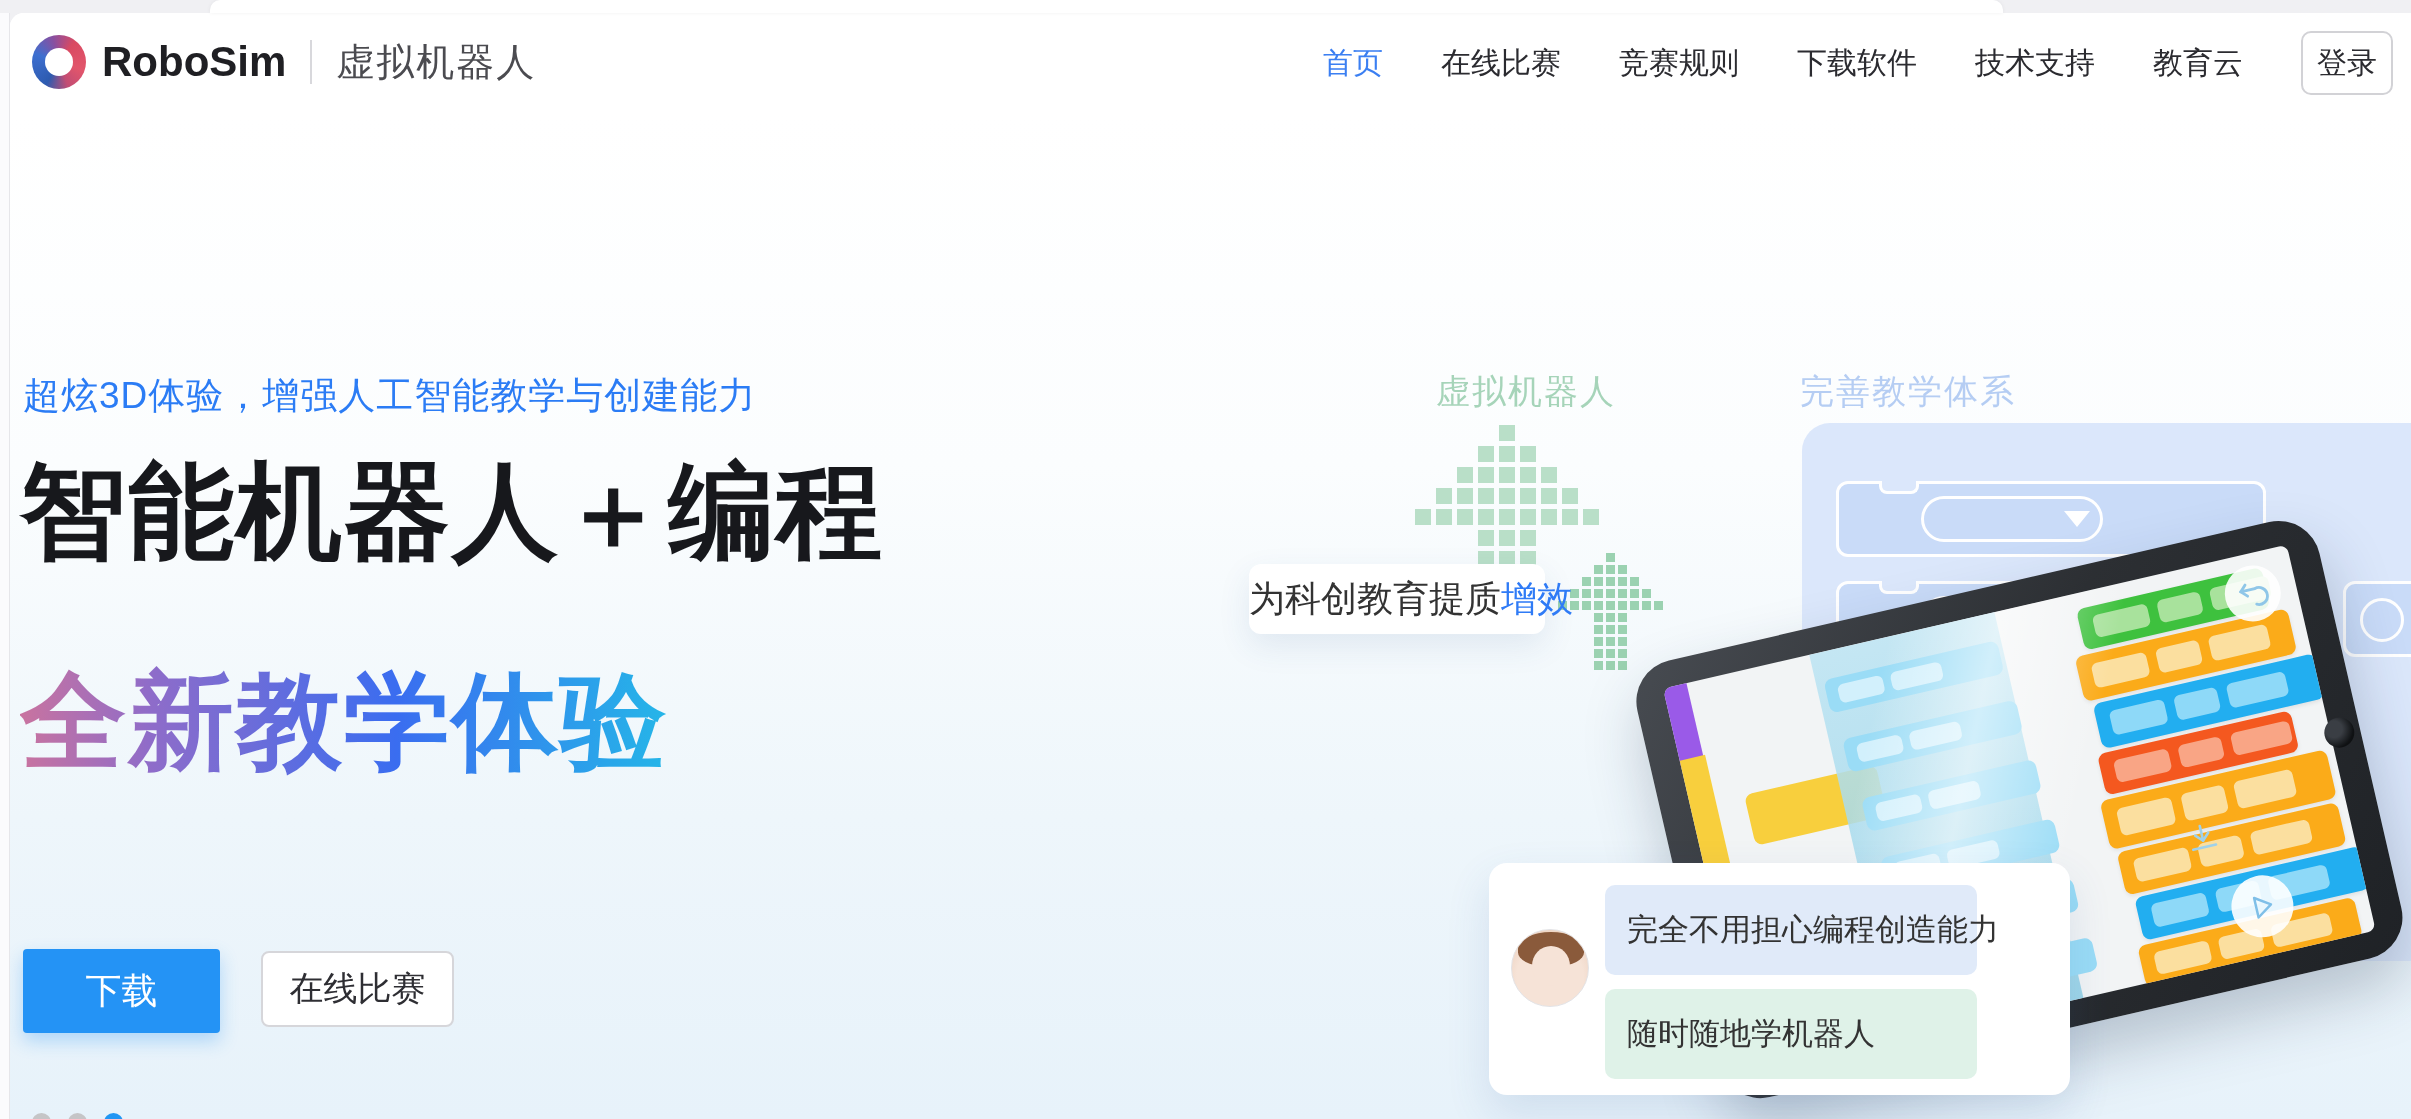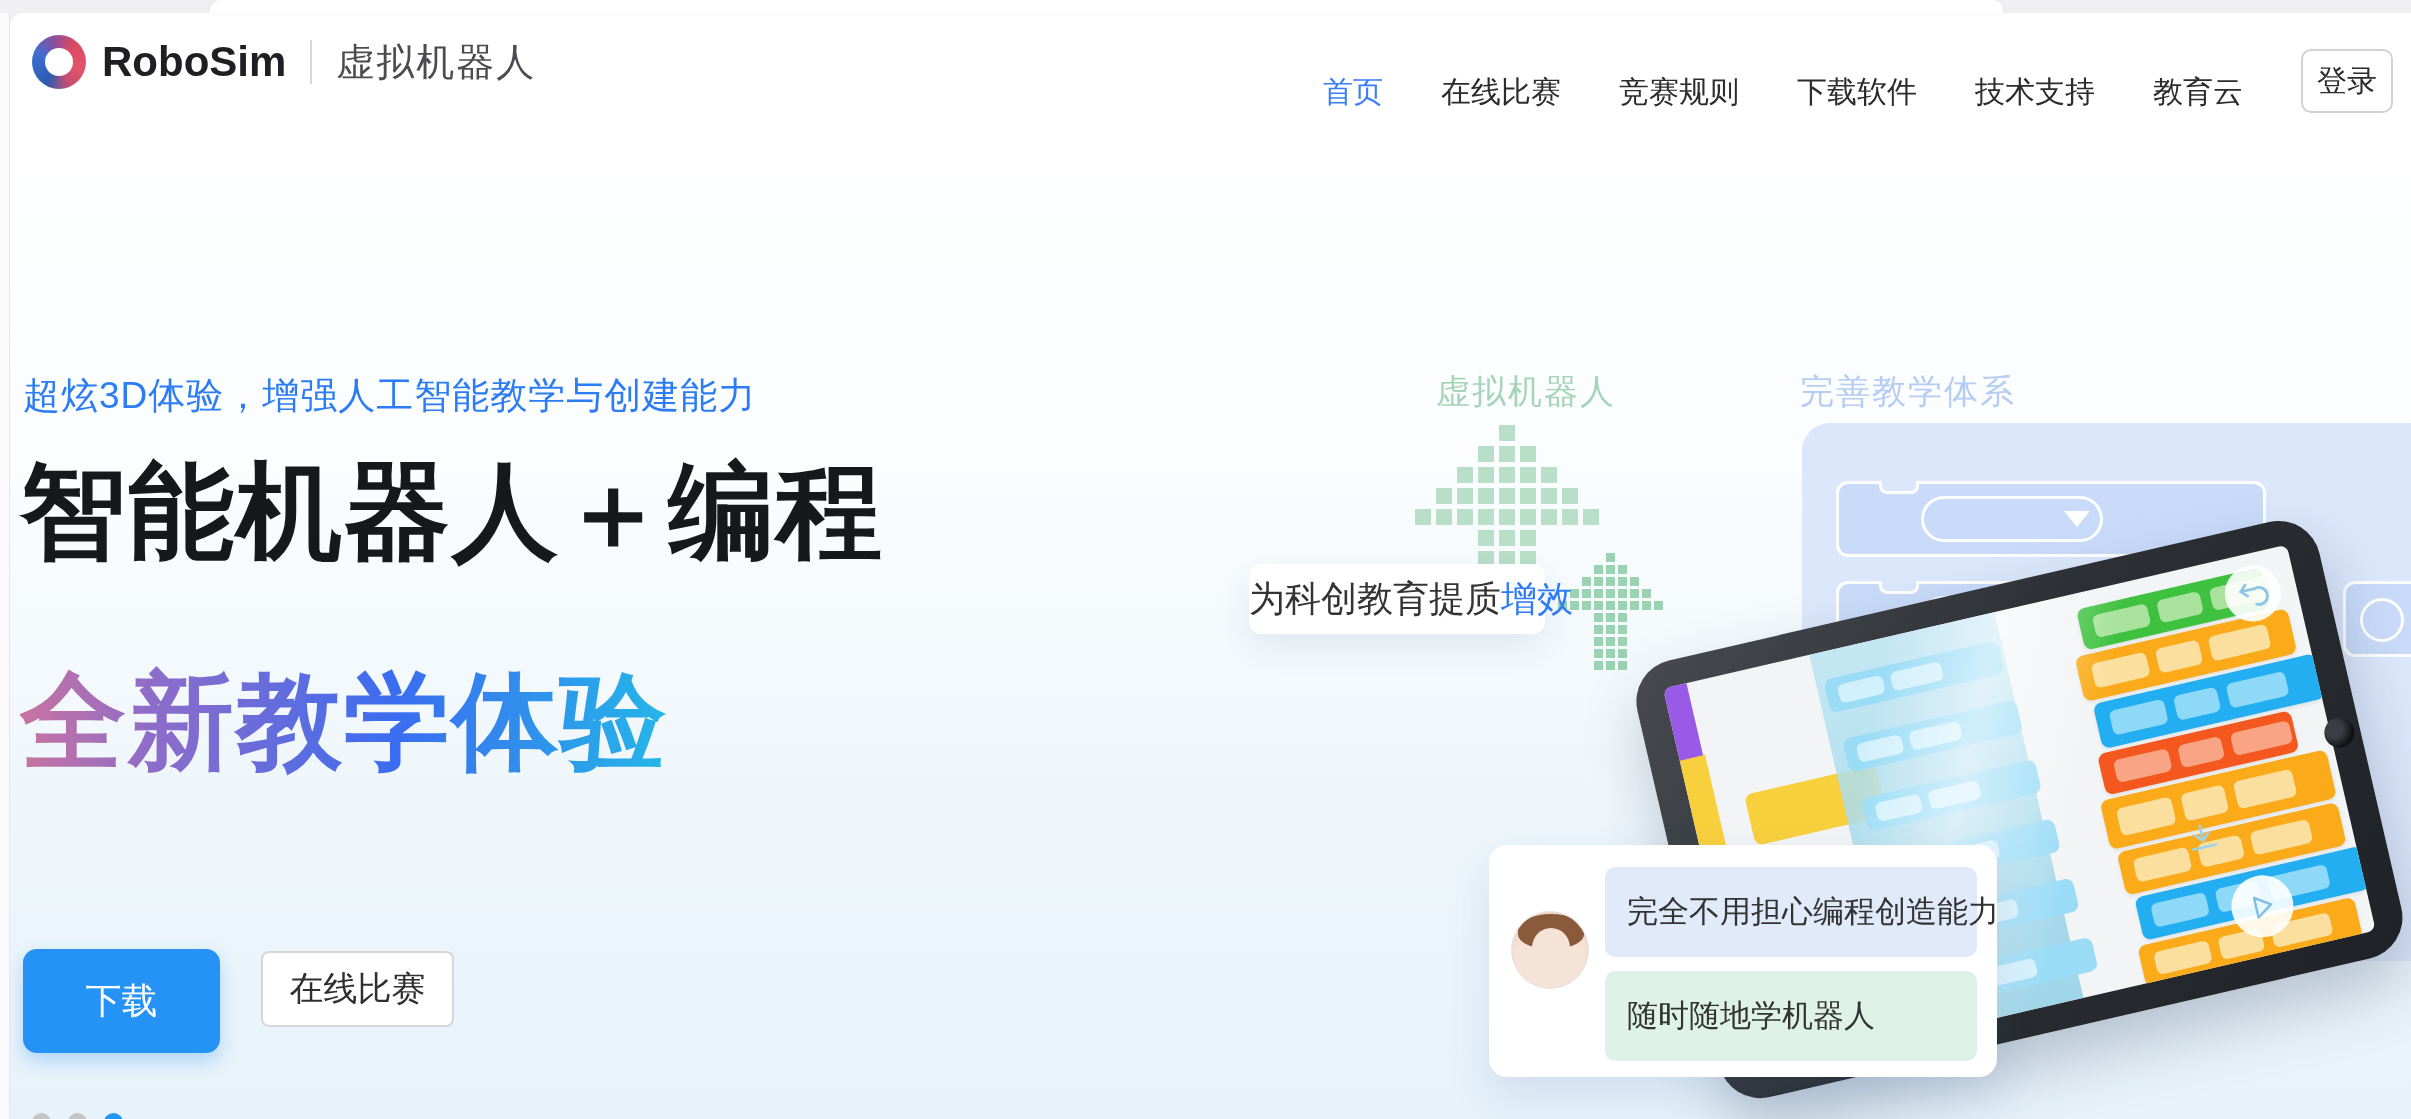--- a/index.html
+++ b/index.html
@@ -19,37 +19,37 @@
   .header { position:absolute; left:0; top:0; right:0; height:100px; background:#fff; z-index:10; }
   .brand { position:absolute; left:22px; top:22px; display:flex; align-items:center; }
   .logo-ring { width:54px; height:54px; border-radius:50%;
     background:conic-gradient(from 210deg, #2d5bb0, #3d6fd0 22%, #8a4f9f 38%, #d94a62 52%, #e2556b 72%, #c24d74 86%, #2d5bb0 100%);
     position:relative; }
   .logo-ring::after { content:""; position:absolute; left:13px; top:13px; width:28px; height:28px; border-radius:50%; background:#fff; }
   .brand-name { margin-left:16px; font-size:42px; font-weight:800; color:#1f1f23; letter-spacing:0; }
   .brand-divider { width:2px; height:44px; background:#d8d8dc; margin:0 24px; }
   .brand-sub { font-size:38px; color:#4b4b50; font-weight:400; letter-spacing:2px; }
 
-  .nav { position:absolute; right:18px; top:0; height:100px; display:flex; align-items:flex-end; gap:58px; }
+  .nav { position:absolute; right:18px; top:0; height:100px; display:flex; align-items:center; gap:58px; }
   .nav-item { font-size:30px; color:#2b2b30; cursor:pointer; white-space:nowrap; }
   .nav-item.active { color:#3b7ff2; }
   .login-btn { width:92px; height:64px; border:2px solid #d2d2d6; border-radius:10px; background:#fff;
     font-size:30px; color:#2b2b30; display:flex; align-items:center; justify-content:center; cursor:pointer; }
 
   
   .hero { position:absolute; left:0; top:100px; right:0; bottom:0;
     background:linear-gradient(180deg,#ffffff 0%,#fbfdfe 35%,#eef6fb 70%,#e7f2fa 100%); overflow:hidden; }
 
   .tagline { position:absolute; left:13px; top:258px; font-size:37px; font-weight:500; color:#2b7cf5; letter-spacing:1px; }
   .h1 { position:absolute; left:10px; top:330px; font-size:106px; font-weight:900; color:#17181c; letter-spacing:2px; line-height:1.3; white-space:nowrap; }
   .h2 { position:absolute; left:10px; top:540px; font-size:106px; font-weight:900; letter-spacing:2px; line-height:1.3; white-space:nowrap;
     background:linear-gradient(90deg,#c9739f 0%,#8f6cc9 20%,#3a6df0 58%,#25b6e8 100%);
     -webkit-background-clip:text; background-clip:text; color:transparent; }
 
-  .btn-download { position:absolute; left:13px; top:836px; width:197px; height:104px; border:none; border-radius:14px;
+  .btn-download { position:absolute; left:13px; top:836px; width:197px; height:84px; border:none; border-radius:4px;
     background:#2493f5; color:#fff; font-size:36px; cursor:pointer; box-shadow:0 8px 18px rgba(36,147,245,.30); }
   .btn-join { position:absolute; left:251px; top:838px; width:193px; height:76px; border:2px solid #d6d6da; border-radius:8px;
     background:#fff; color:#2e2e33; font-size:34px; cursor:pointer; }
 
   .dots { position:absolute; left:22px; top:1000px; display:flex; gap:17px; align-items:center; }
   .dot { width:19px; height:19px; border-radius:50%; background:#c5c5c7; cursor:pointer; }
 
   
   .float-label { position:absolute; font-size:34px; font-weight:500; letter-spacing:2px; z-index:2; }
   .label-green { left:1426px; top:256px; color:#a6d4b9; }
@@ -85,21 +85,21 @@
   .rect-blue { position:absolute; left:0; top:302px; width:125px; height:110px; background:#1e88e5; }
   .cyan-band { position:absolute; left:150px; top:0; width:190px; height:100%; background:linear-gradient(180deg,#bce4f3,#8fd0e6); opacity:.85; }
 
   .s-block { position:absolute; border-radius:8px; }
   .s-pill { position:absolute; border-radius:6px; top:50%; transform:translateY(-50%); height:55%; }
 
   .screen-icon { position:absolute; z-index:7; }
   .icon-circle { border-radius:50%; background:rgba(255,255,255,.9); display:flex; align-items:center; justify-content:center; }
 
   
-  .chat-card { position:absolute; left:1479px; top:732px; width:508px; height:232px; background:#fff; border-radius:18px;
+  .chat-card { position:absolute; left:1479px; top:750px; width:581px; height:232px; background:#fff; border-radius:18px;
     box-shadow:0 18px 44px rgba(60,100,160,.14); z-index:5; }
   .avatar { position:absolute; left:22px; top:66px; width:78px; height:78px; border-radius:50%; overflow:hidden;
     background:radial-gradient(circle at 50% 62%, #f6e3d7 0 55%, #efd6c6 75%, #e9ccba 100%); border:1px solid #e3e3e6; }
   .avatar::before { content:""; position:absolute; left:6px; top:2px; width:66px; height:34px; border-radius:50% 50% 40% 40%; background:#8a5a3b; }
   .avatar::after { content:""; position:absolute; left:20px; top:16px; width:38px; height:40px; border-radius:50%; background:#f6e3d7; }
   .bubble { position:absolute; left:116px; width:372px; height:90px; border-radius:10px; font-size:31px; color:#333;
     display:flex; align-items:center; padding-left:22px; white-space:nowrap; }
   .bubble1 { top:22px; background:#e0eaf9; }
   .bubble2 { top:126px; background:#dff2e8; }
 </style>

